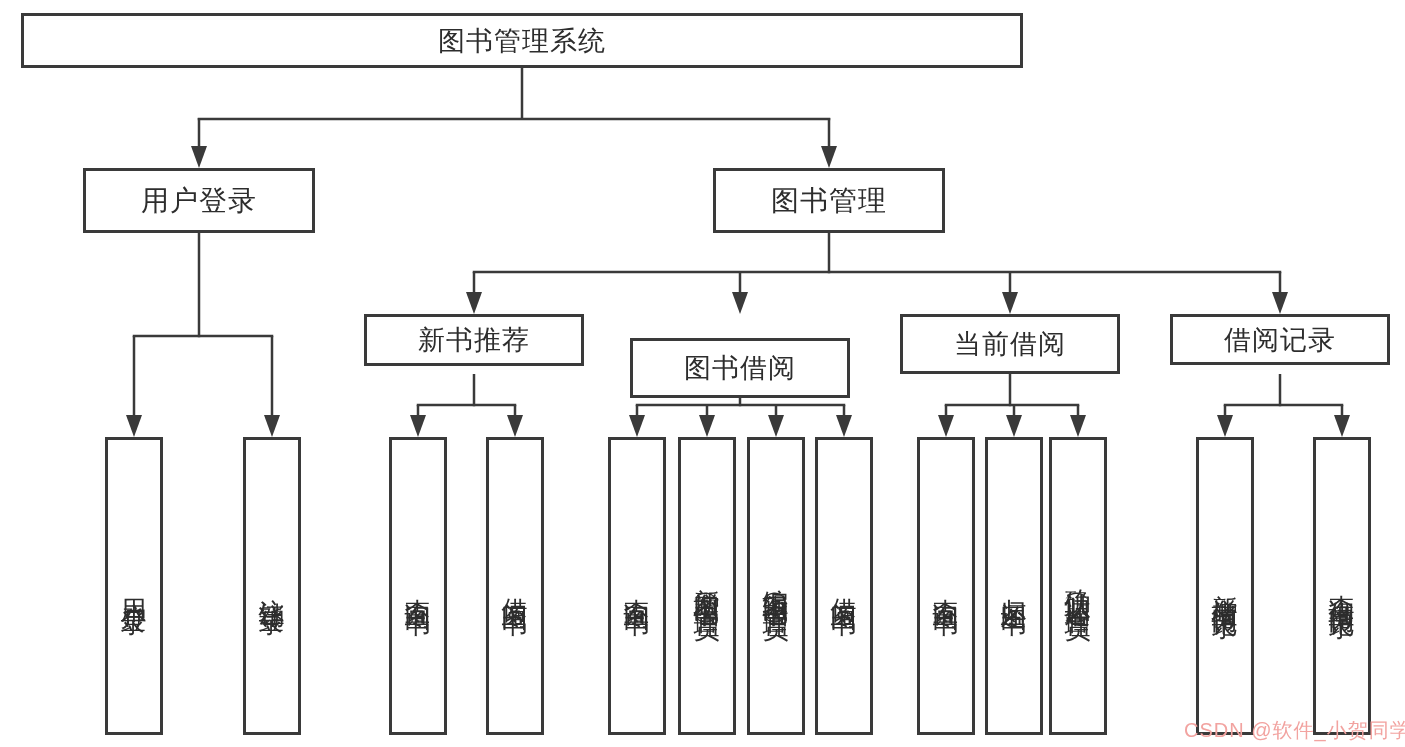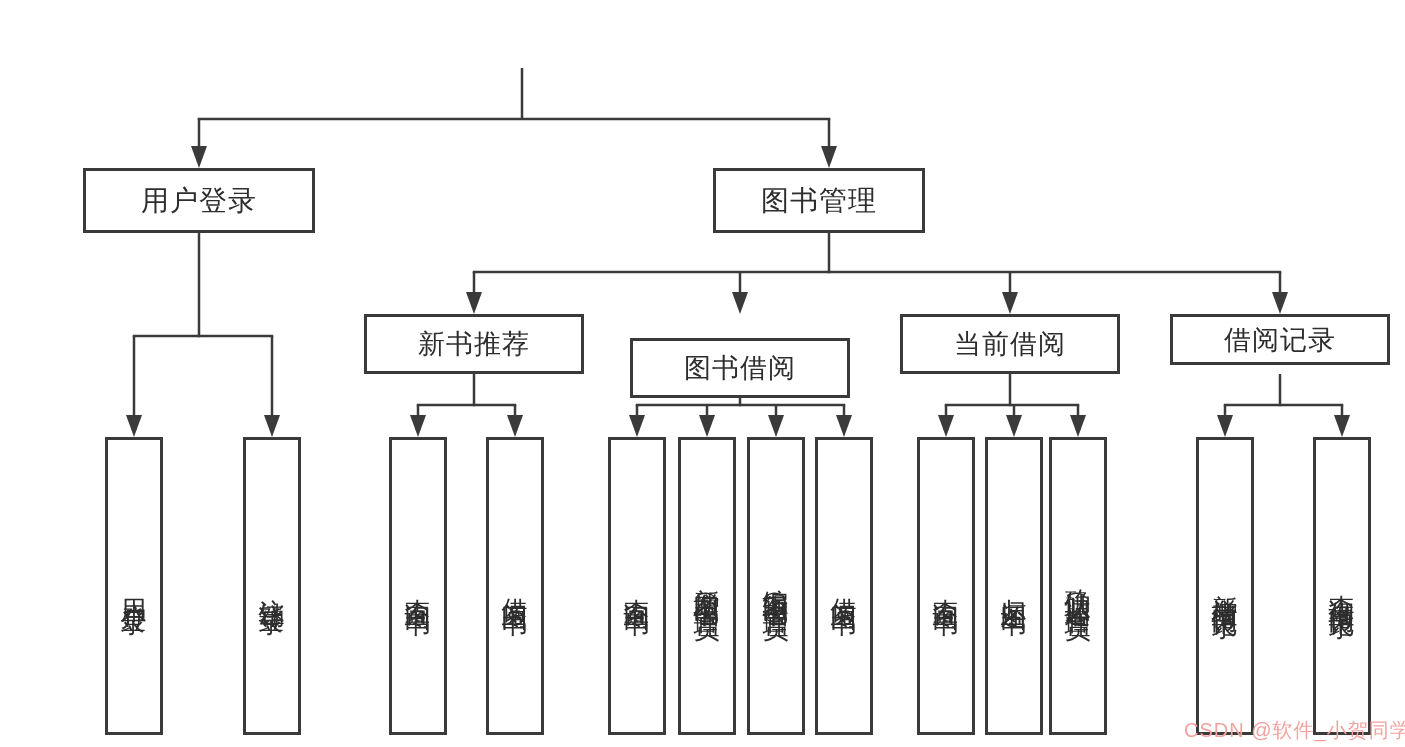--- a/index.html
+++ b/index.html
@@ -133,29 +133,32 @@
 
       <polygon points="938,415 954,415 946,437"></polygon>
       <polygon points="1006,415 1022,415 1014,437"></polygon>
       <polygon points="1070,415 1086,415 1078,437"></polygon>
 
       <polygon points="1217,415 1233,415 1225,437"></polygon>
       <polygon points="1334,415 1350,415 1342,437"></polygon>
     </g>
   </svg>
 
+  <div class="hbox root" style="left:21px; top:13px; width:1002px; height:55px;">
+    <span>图书管理系统</span>
+  </div>
 
   <div class="hbox l2" style="left:83px; top:168px; width:232px; height:65px;">
     <span>用户登录</span>
   </div>
-  <div class="hbox l2" style="left:713px; top:168px; width:212px; height:65px;">
+  <div class="hbox l2" style="left:713px; top:168px; width:232px; height:65px;">
     <span>图书管理</span>
   </div>
 
-  <div class="hbox l3" style="left:364px; top:314px; width:220px; height:60px;align-items:center;">
+  <div class="hbox l3" style="left:364px; top:314px; width:220px; height:52px;align-items:center;">
     <span>新书推荐</span>
   </div>
   <div class="hbox l3" style="left:630px; top:314px; width:220px; height:60px;margin-top:24px;">
     <span>图书借阅</span>
   </div>
   <div class="hbox l3" style="left:900px; top:314px; width:220px; height:60px;">
     <span>当前借阅</span>
   </div>
   <div class="hbox l3" style="left:1170px; top:314px; width:220px; height:51px;">
     <span>借阅记录</span>

